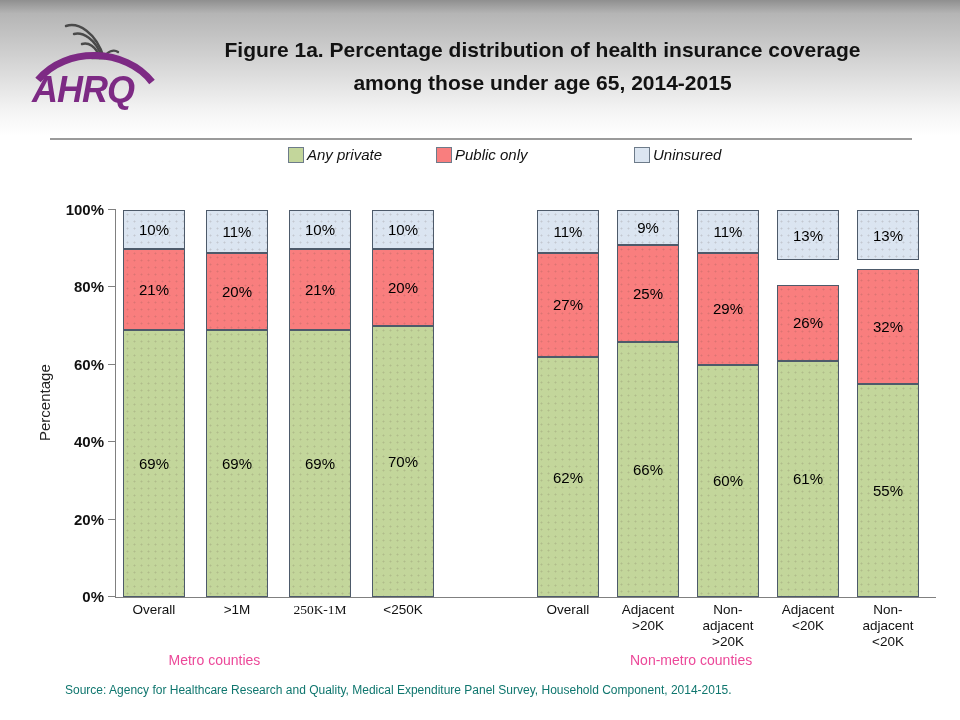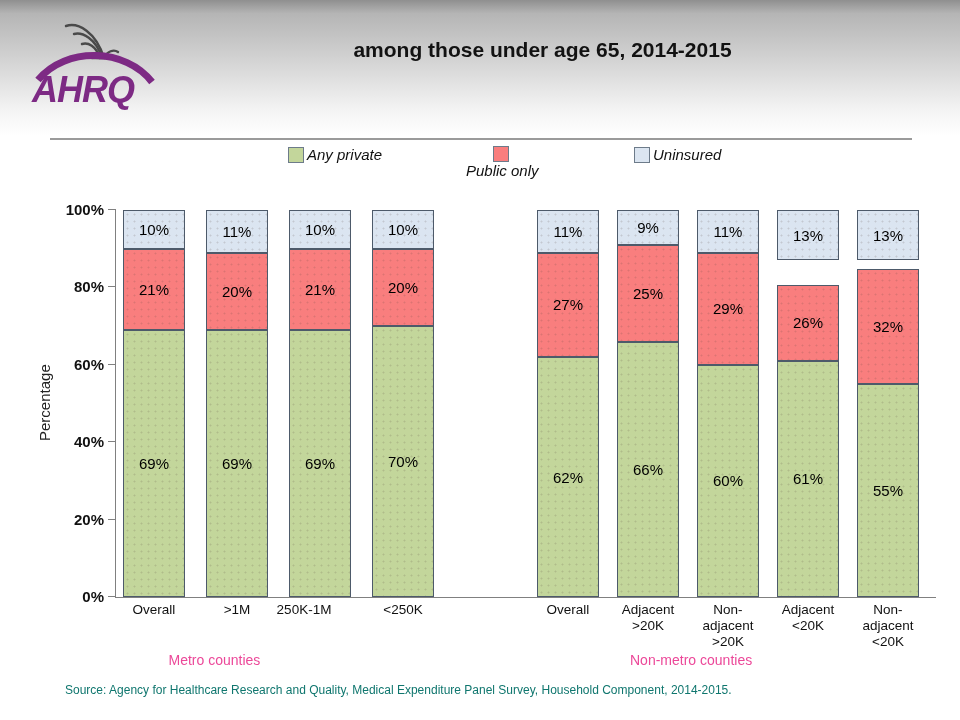--- a/index.html
+++ b/index.html
@@ -76,32 +76,33 @@
         <path d="M70 52 C66 40, 58 36, 52 38"></path>
         <path d="M74 52 c3 -7, 10 -9, 14 -6"></path>
         <path d="M62 52 l14 0"></path>
       </g>
 
       <path d="M8 74 C36 40, 96 42, 122 76" stroke="#7d2a84" stroke-width="7" fill="none"></path>
 
       <text x="2" y="96" font-size="36" font-weight="bold" font-style="italic" fill="#7d2a84" letter-spacing="-1">AHRQ</text>
     </svg>
     <div class="title">
+      <div>Figure 1a. Percentage distribution of health insurance coverage</div>
       <div>among those under age 65, 2014-2015</div>
     </div>
   </div>
 
   <div class="divider"></div>
 
   <div class="legend" id="legend">
       <div class="legend-item" style="left: 288px;">
         <div class="legend-swatch" style="background-color: rgb(195, 214, 155);"></div>
         <div class="legend-label">Any private</div>
       </div>
-      <div class="legend-item" style="left: 463px; flex-direction: column;">
+      <div class="legend-item" style="left: 436px;">
         <div class="legend-swatch" style="background-color: rgb(249, 126, 126);"></div>
         <div class="legend-label">Public only</div>
       </div>
       <div class="legend-item" style="left: 634px;">
         <div class="legend-swatch" style="background-color: rgb(219, 229, 241);"></div>
         <div class="legend-label">Uninsured</div>
       </div>
     </div>
 
   <div class="ylabel">Percentage</div>
@@ -135,21 +136,21 @@
         <div class="seg" style="bottom: 0px; height: 267.03px; background-color: rgb(195, 214, 155);">
           <div class="seg-label">69%</div>
         </div>
         <div class="seg" style="bottom: 267.03px; height: 81.27px; background-color: rgb(249, 126, 126);">
           <div class="seg-label">21%</div>
         </div>
         <div class="seg" style="bottom: 348.3px; height: 38.7px; background-color: rgb(219, 229, 241);">
           <div class="seg-label">10%</div>
         </div>
       </div>
-      <div class="cat-label" style="left: 143px;">250K-1M</div>
+      <div class="cat-label" style="left: 159px; font-family: Liberation Serif, serif;">250K-1M</div>
       <div class="bar" style="left: 256px;">
         <div class="seg" style="bottom: 0px; height: 270.9px; background-color: rgb(195, 214, 155);">
           <div class="seg-label">70%</div>
         </div>
         <div class="seg" style="bottom: 270.9px; height: 77.4px; background-color: rgb(249, 126, 126);">
           <div class="seg-label">20%</div>
         </div>
         <div class="seg" style="bottom: 348.3px; height: 38.7px; background-color: rgb(219, 229, 241);">
           <div class="seg-label">10%</div>
         </div>

